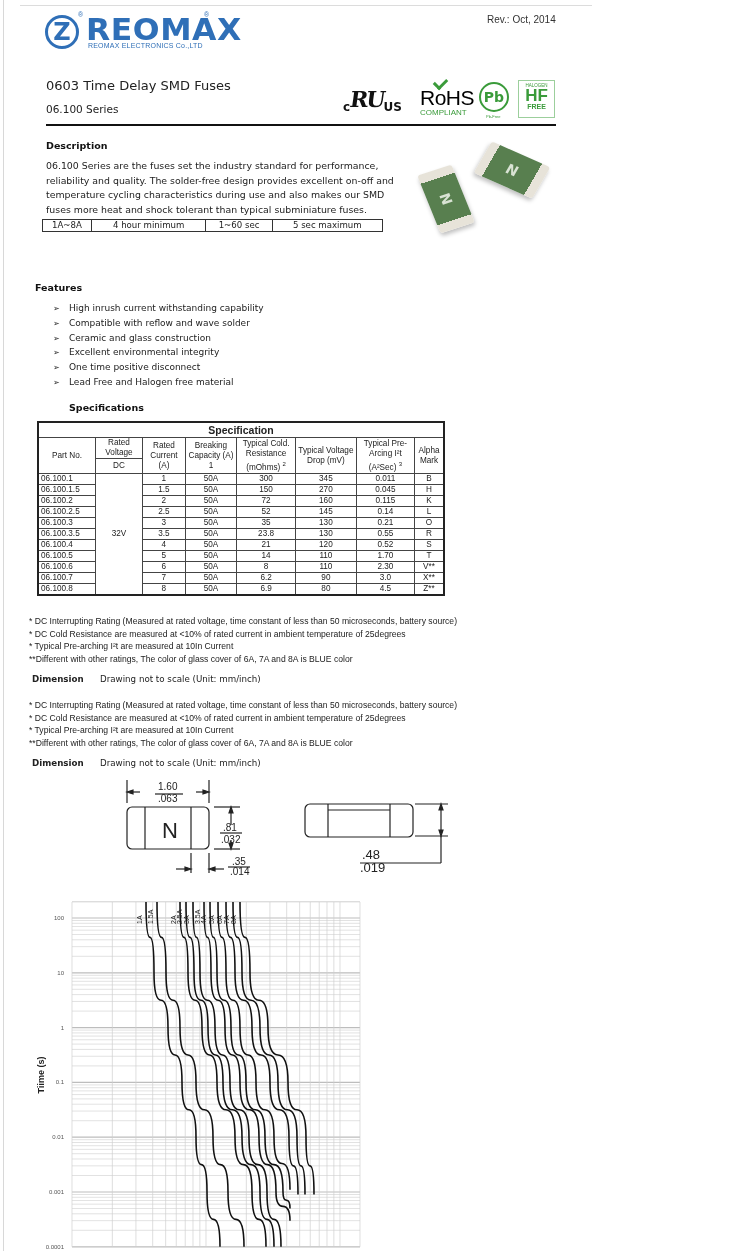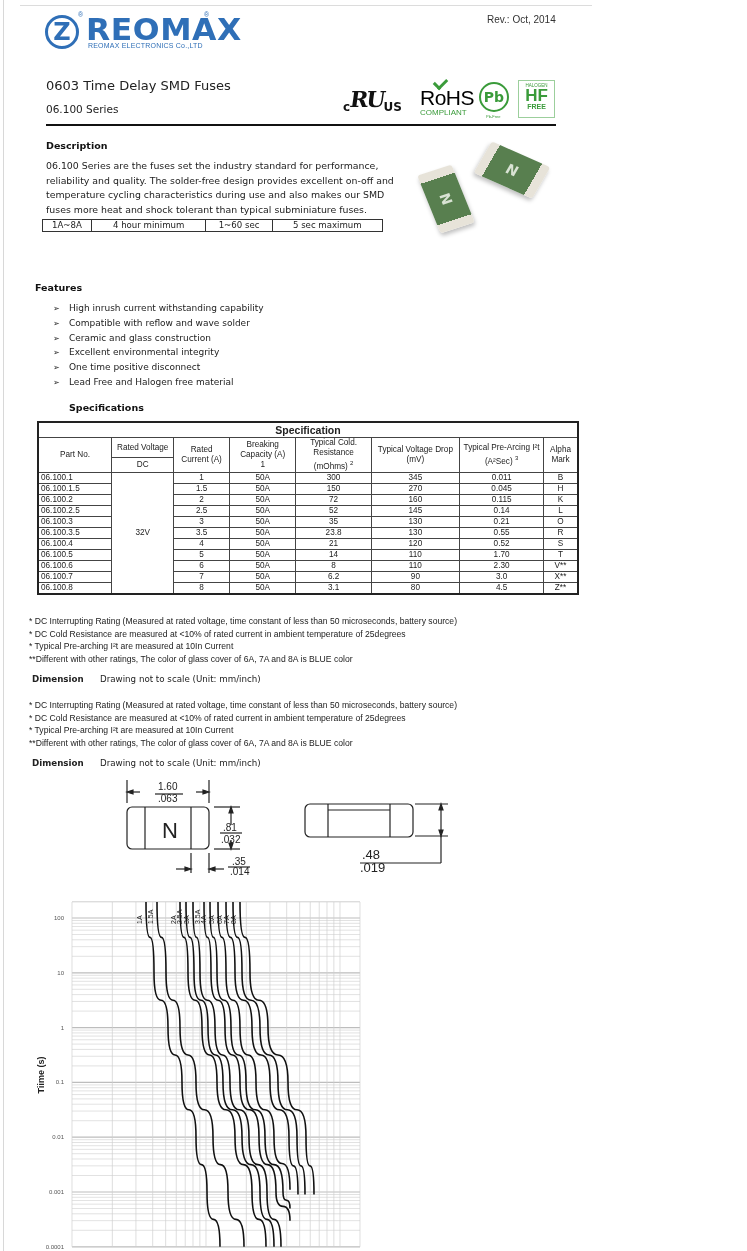--- a/index.html
+++ b/index.html
@@ -35,21 +35,21 @@
   table.ec td { border:1px solid #333; text-align:center; padding:0; height:11px; line-height:11px; }
 
   .fuse-photo { position:absolute; left:410px; top:138px; width:170px; height:100px; }
   .chip { position:absolute; background: linear-gradient(90deg,#e7e3d9 0 14%, #587f4f 14% 86%, #e7e3d9 86% 100%); border-radius:3px; box-shadow: 0 3px 4px rgba(0,0,0,0.25); }
   .chip-n { position:absolute; left:0; right:0; top:0; bottom:0; text-align:center; color:#d9e3d4; font: bold 14px "DejaVu Sans", sans-serif; }
 
   .features { position:absolute; left:53px; top:301px; font: 9px "DejaVu Sans", sans-serif; color:#222; }
   .feat-item { height:14.8px; line-height:14.8px; white-space:nowrap; }
   .feat-bullet { display:inline-block; width:16px; font-size:8px; }
 
-  table.spec { position:absolute; left:37px; top:421px; width:542px; border-collapse:collapse; font: 8.2px "Liberation Sans", sans-serif; color:#222; border:2px solid #222;padding-left:48px; }
+  table.spec { position:absolute; left:37px; top:421px; width:408px; border-collapse:collapse; font: 8.2px "Liberation Sans", sans-serif; color:#222; border:2px solid #222;padding-left:48px; }
   table.spec td, table.spec th { border:1px solid #444; padding:0 2px; font-weight:normal; }
   table.spec .cap { text-align:center; font: bold 10.5px "Liberation Sans", sans-serif; height:14px; }
   table.spec th { text-align:center; line-height:10px; }
   table.spec td { height:10px; line-height:10px; text-align:center; }
   table.spec td.pn { text-align:left; }
 
   .notes { position:absolute; left:29px; font: 8.6px "Liberation Sans", sans-serif; color:#222; line-height:12.7px; white-space:nowrap; }
   .dim-row { position:absolute; left:32px; font: 8.7px "DejaVu Sans", sans-serif; color:#222; }
   .dim-row .b { font-weight:bold; display:inline-block; width:68px; }
 
@@ -233,21 +233,21 @@
         <td>50A</td>
         <td>6.2</td>
         <td>90</td>
         <td>3.0</td>
         <td>X**</td>
       </tr>
   <tr>
         <td class="pn">06.100.8</td>
         <td>8</td>
         <td>50A</td>
-        <td>3.1</td>
+        <td>6.9</td>
         <td>80</td>
         <td>4.5</td>
         <td>Z**</td>
       </tr>
 </tbody>
   </table>
 
 <div class="notes" style="top:615px;">
   <div>* DC Interrupting Rating (Measured at rated voltage, time constant of less than 50 microseconds, battery source)</div>
   <div>* DC Cold Resistance are measured at &lt;10% of rated current in ambient temperature of 25degrees</div>

